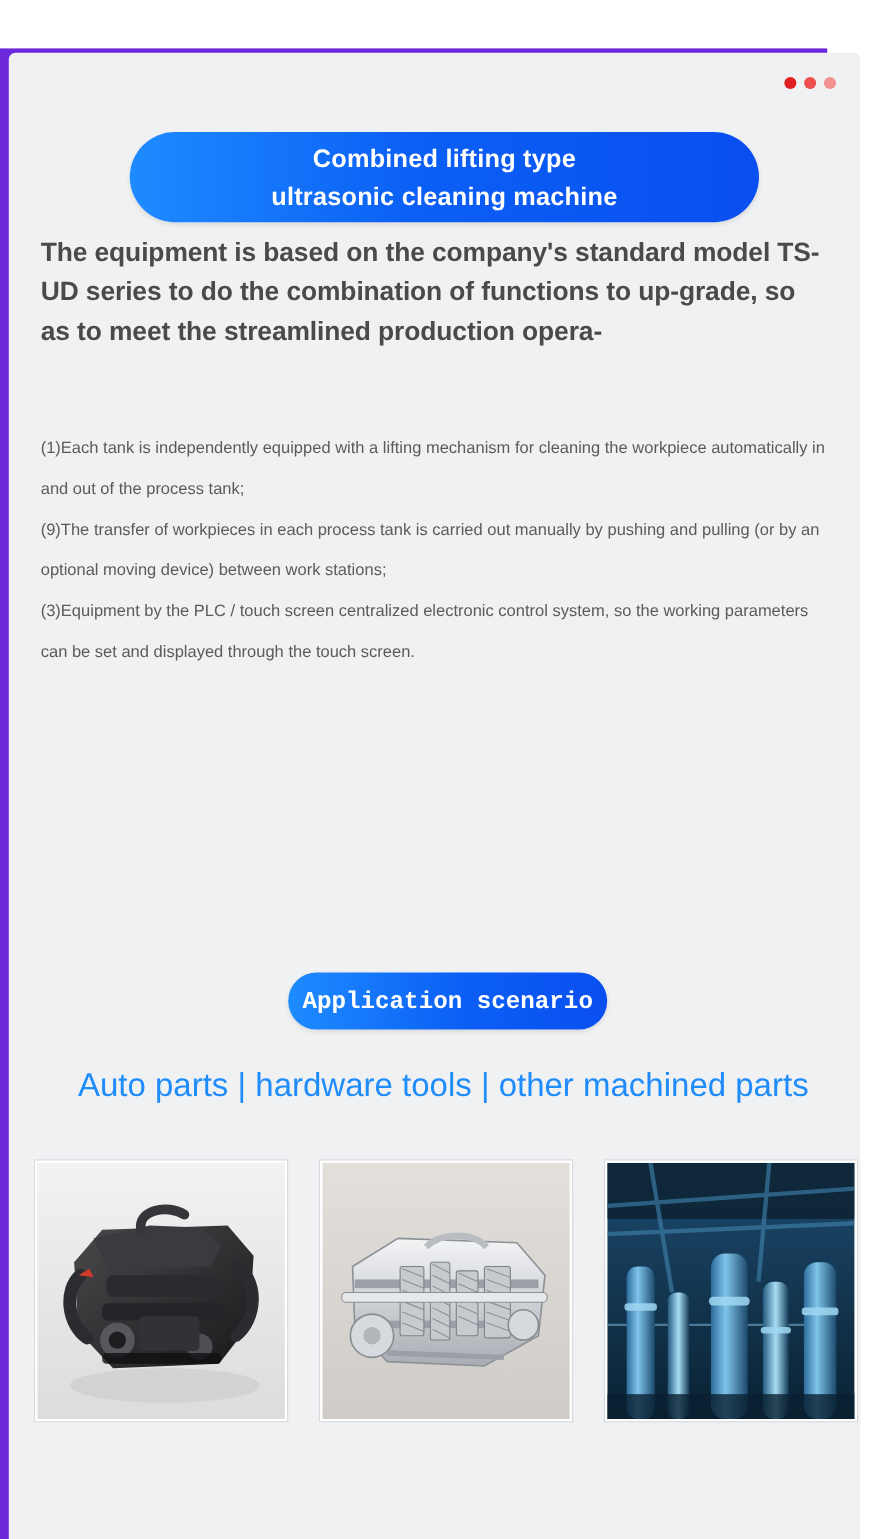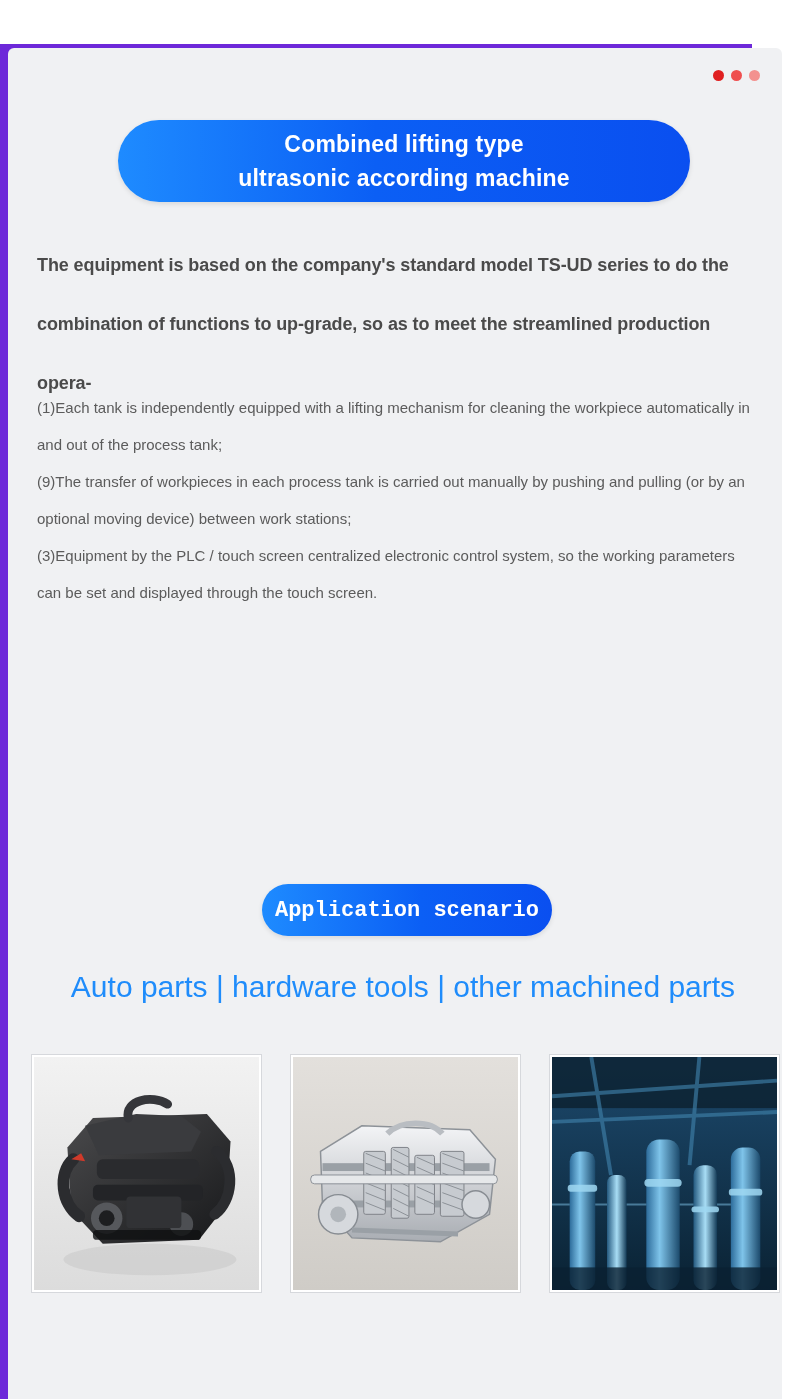--- a/index.html
+++ b/index.html
@@ -70,26 +70,26 @@
     font-weight: bold;
     letter-spacing: 0.2px;
     line-height: 1.48;
     text-align: center;
     white-space: nowrap;
   }
 
   .lead {
     position: absolute;
     left: 29px;
-    top: 188px;
+    top: 164px;
     width: 716px;
-    font-size: 18px;
+    font-size: 24px;
     font-weight: bold;
     color: #4a4a4a;
-    line-height: 59px;
+    line-height: 36px;
     letter-spacing: -0.1px;
   }
 
   .body-text {
     position: absolute;
     left: 29px;
     top: 341px;
     width: 716px;
     font-size: 15px;
     color: #5b5b5b;
@@ -155,21 +155,21 @@
   <div class="sheet">
 
     <div class="dots">
       <span class="dot d1"></span>
       <span class="dot d2"></span>
       <span class="dot d3"></span>
     </div>
 
     <div class="title-pill">
       <div class="line">Combined lifting type</div>
-      <div class="line">ultrasonic according machine</div>
+      <div class="line">ultrasonic cleaning machine</div>
     </div>
 
     <div class="lead">The equipment is based on the company's standard model TS-UD series to do the combination of functions to up-grade, so as to meet the streamlined production opera-</div>
 
     <div class="body-text">
       <p>(1)Each tank is independently equipped with a lifting mechanism for cleaning the workpiece automatically in and out of the process tank;</p>
       <p>(9)The transfer of workpieces in each process tank is carried out manually by pushing and pulling (or by an optional moving device) between work stations;</p>
       <p>(3)Equipment by the PLC / touch screen centralized electronic control system, so the working parameters can be set and displayed through the touch screen.</p>
     </div>
 

